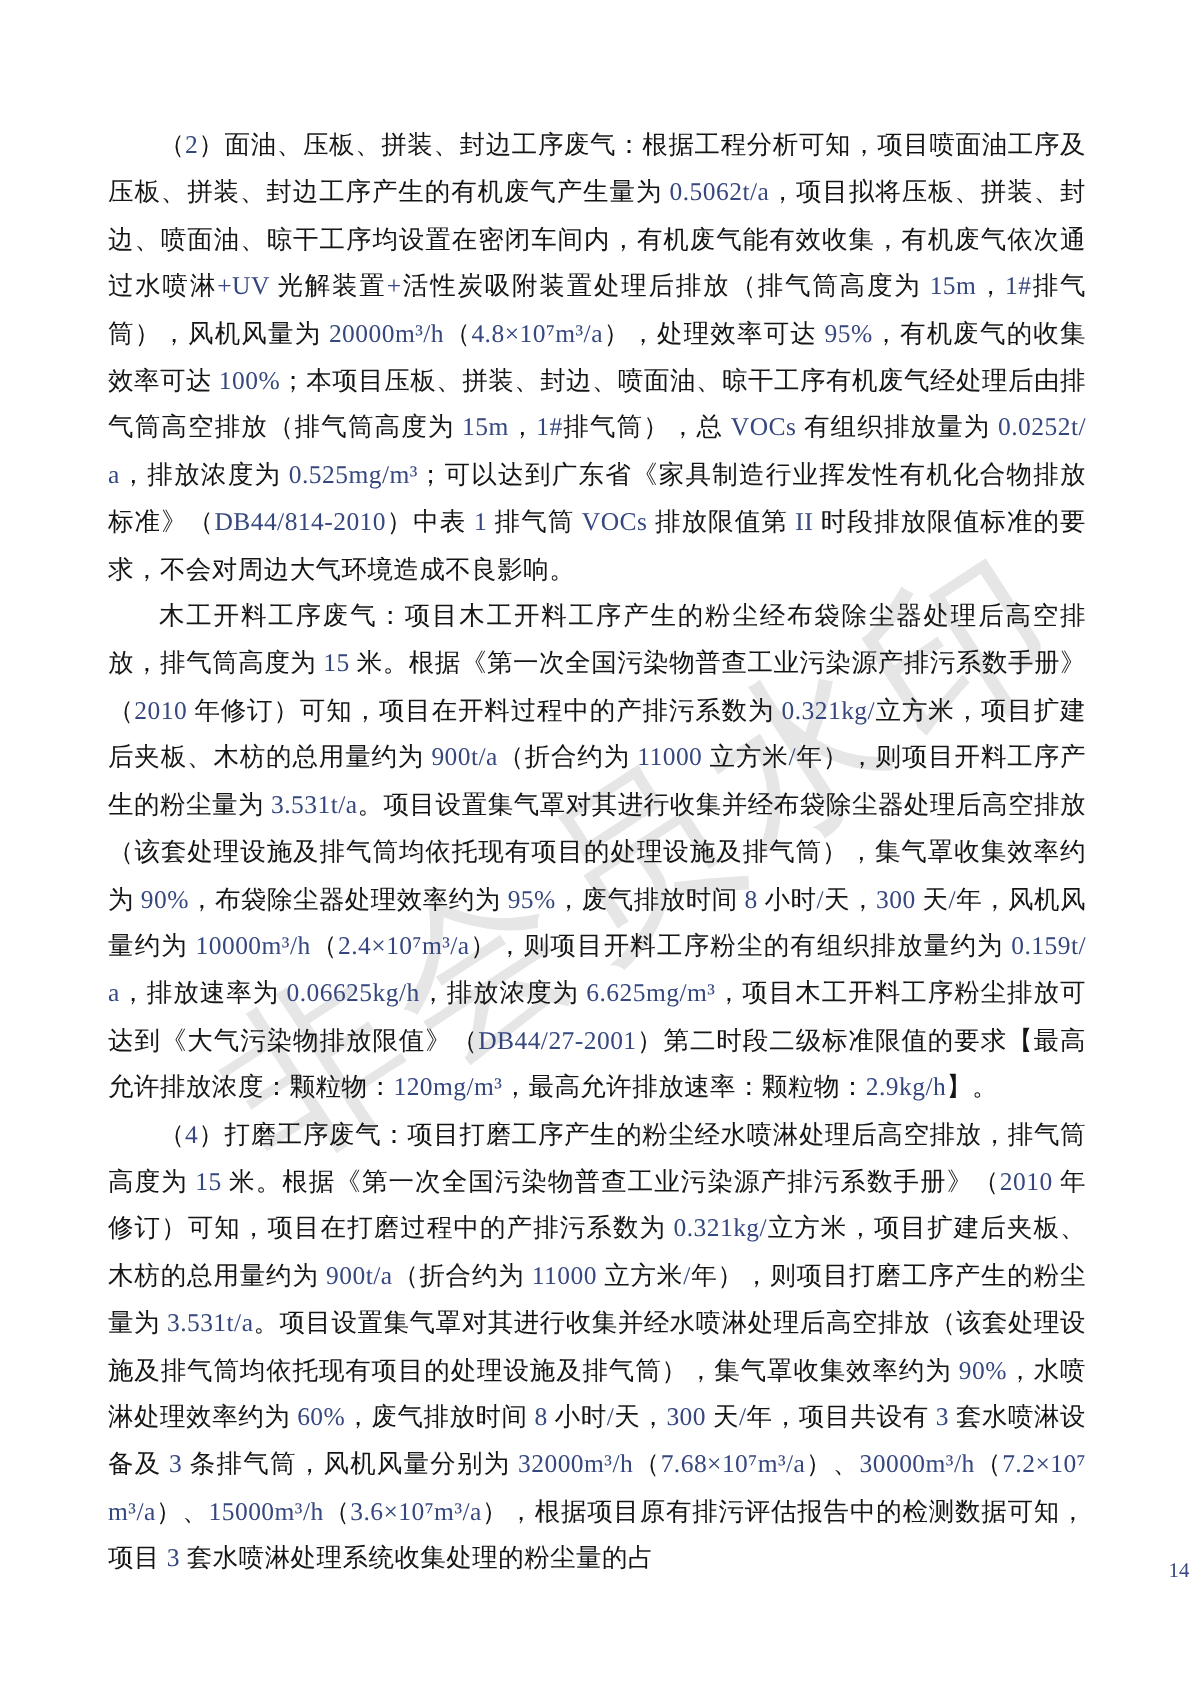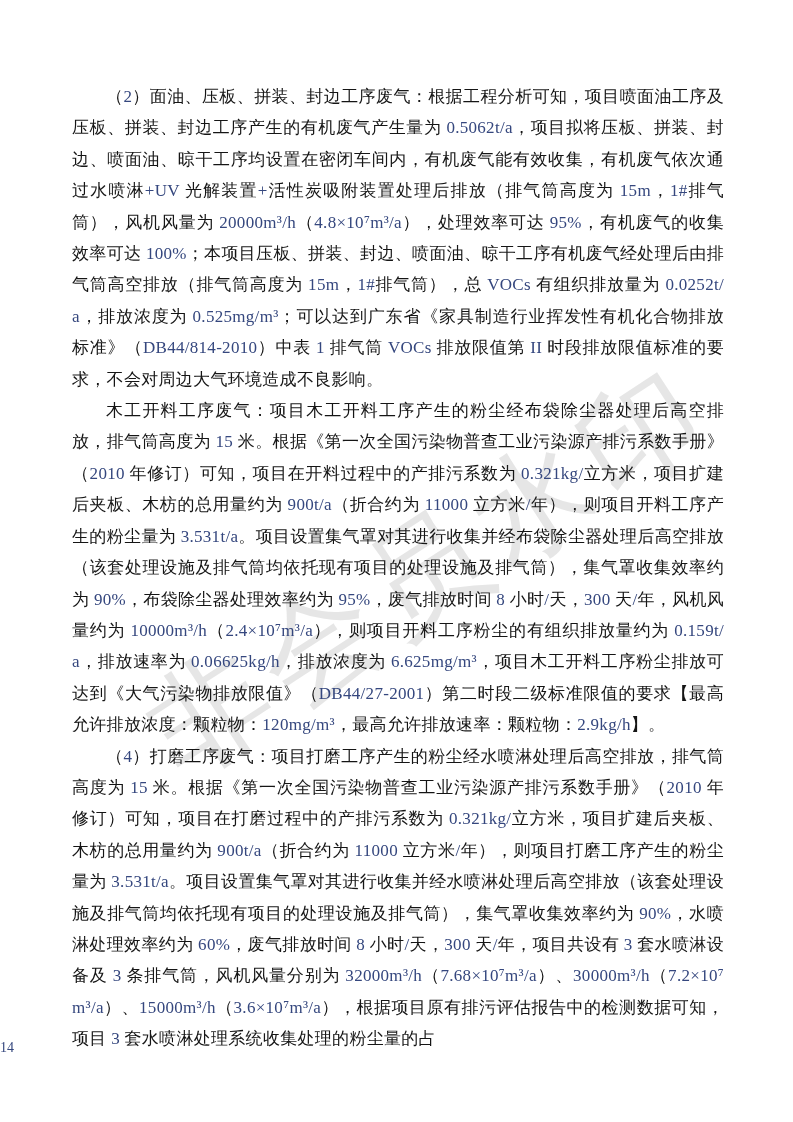--- a/index.html
+++ b/index.html
@@ -35,21 +35,21 @@
     font-size:17px;
     line-height:31.4px;
     letter-spacing:0.3px;
     color:#151515;
     word-break:break-all;
   }
   .lat{color:#35477e;}
   .footer{
     position:absolute;
     left:0;top:1040px;width:100%;
-    text-align:left;
+    text-align:right;
     font-size:14px;
     color:#222;
     z-index:1;
   }
 </style>
 </head>
 <body>
 
 <div class="page">
 

